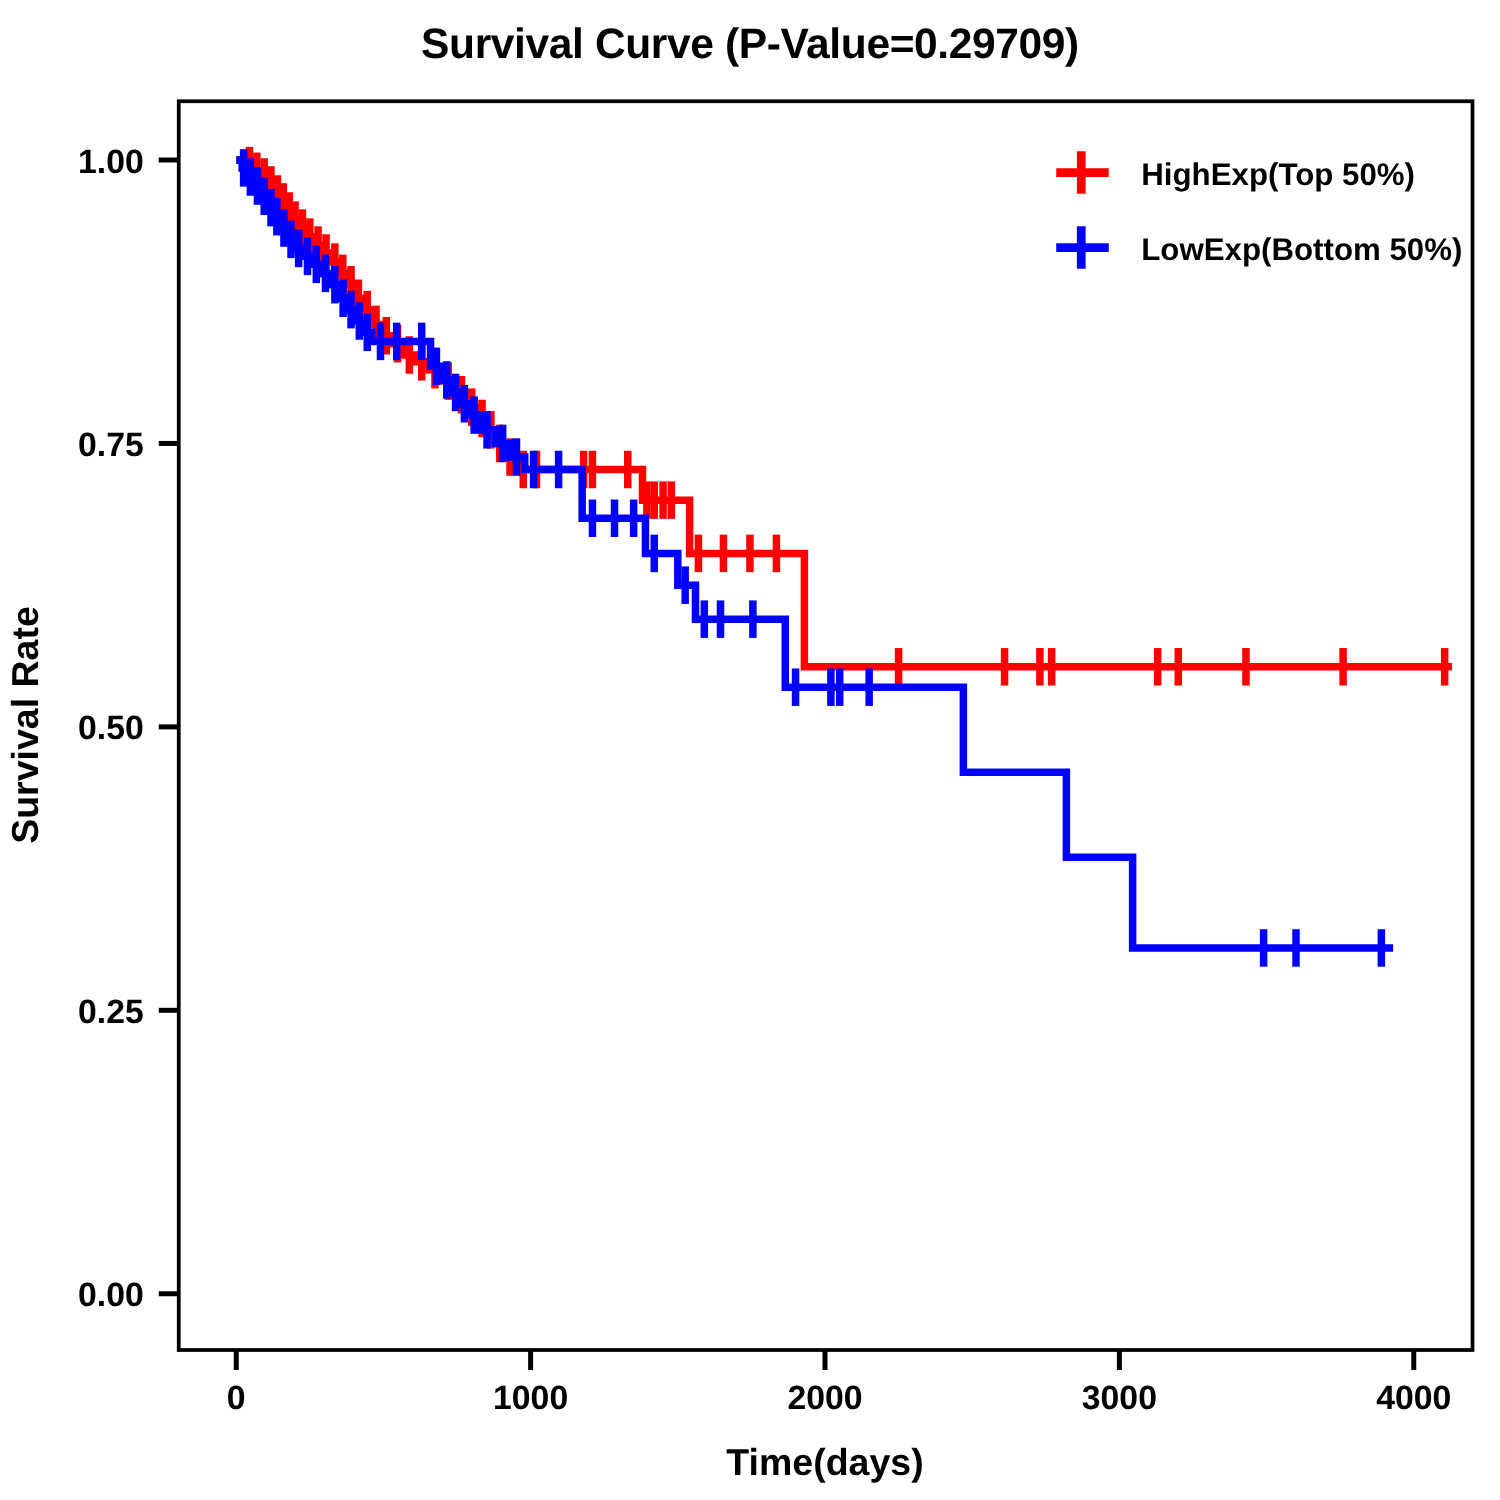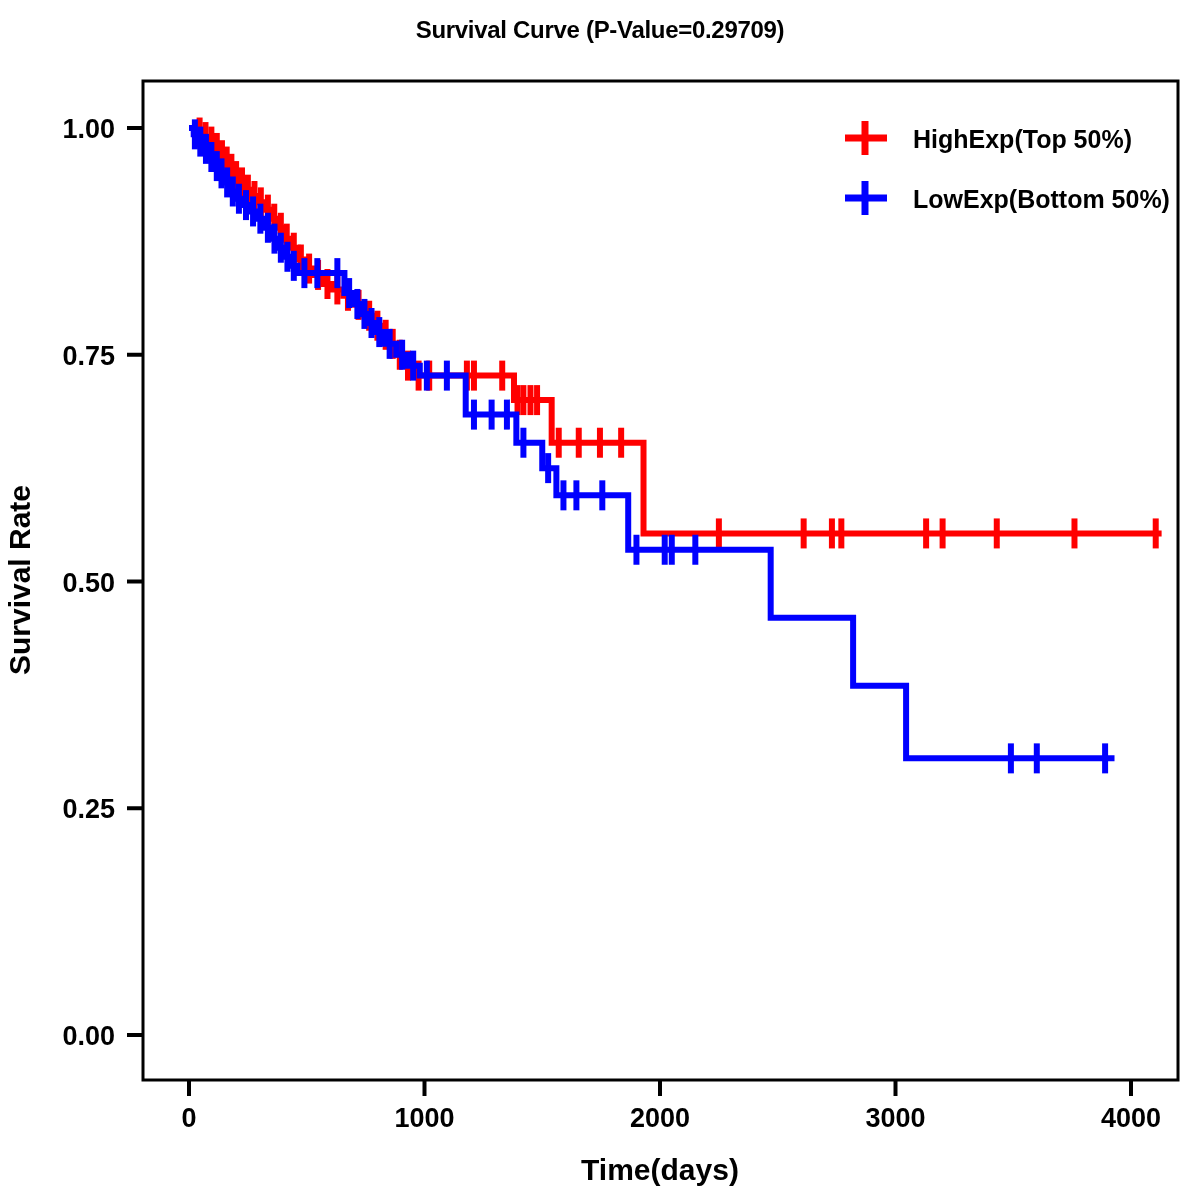--- a/index.html
+++ b/index.html
@@ -18,21 +18,21 @@
     width: 1200px;
     height: 1200px;
     background: #ffffff;
   }
   #chart-title {
     position: absolute;
     left: 0;
     top: 16px;
     width: 1200px;
     text-align: center;
-    font-size: 24px;
+    font-size: 34px;
     font-weight: bold;
     color: #000000;
     letter-spacing: -0.3px;
   }
   #plot-svg {
     position: absolute;
     left: 0;
     top: 0;
   }
   .axis-title {

